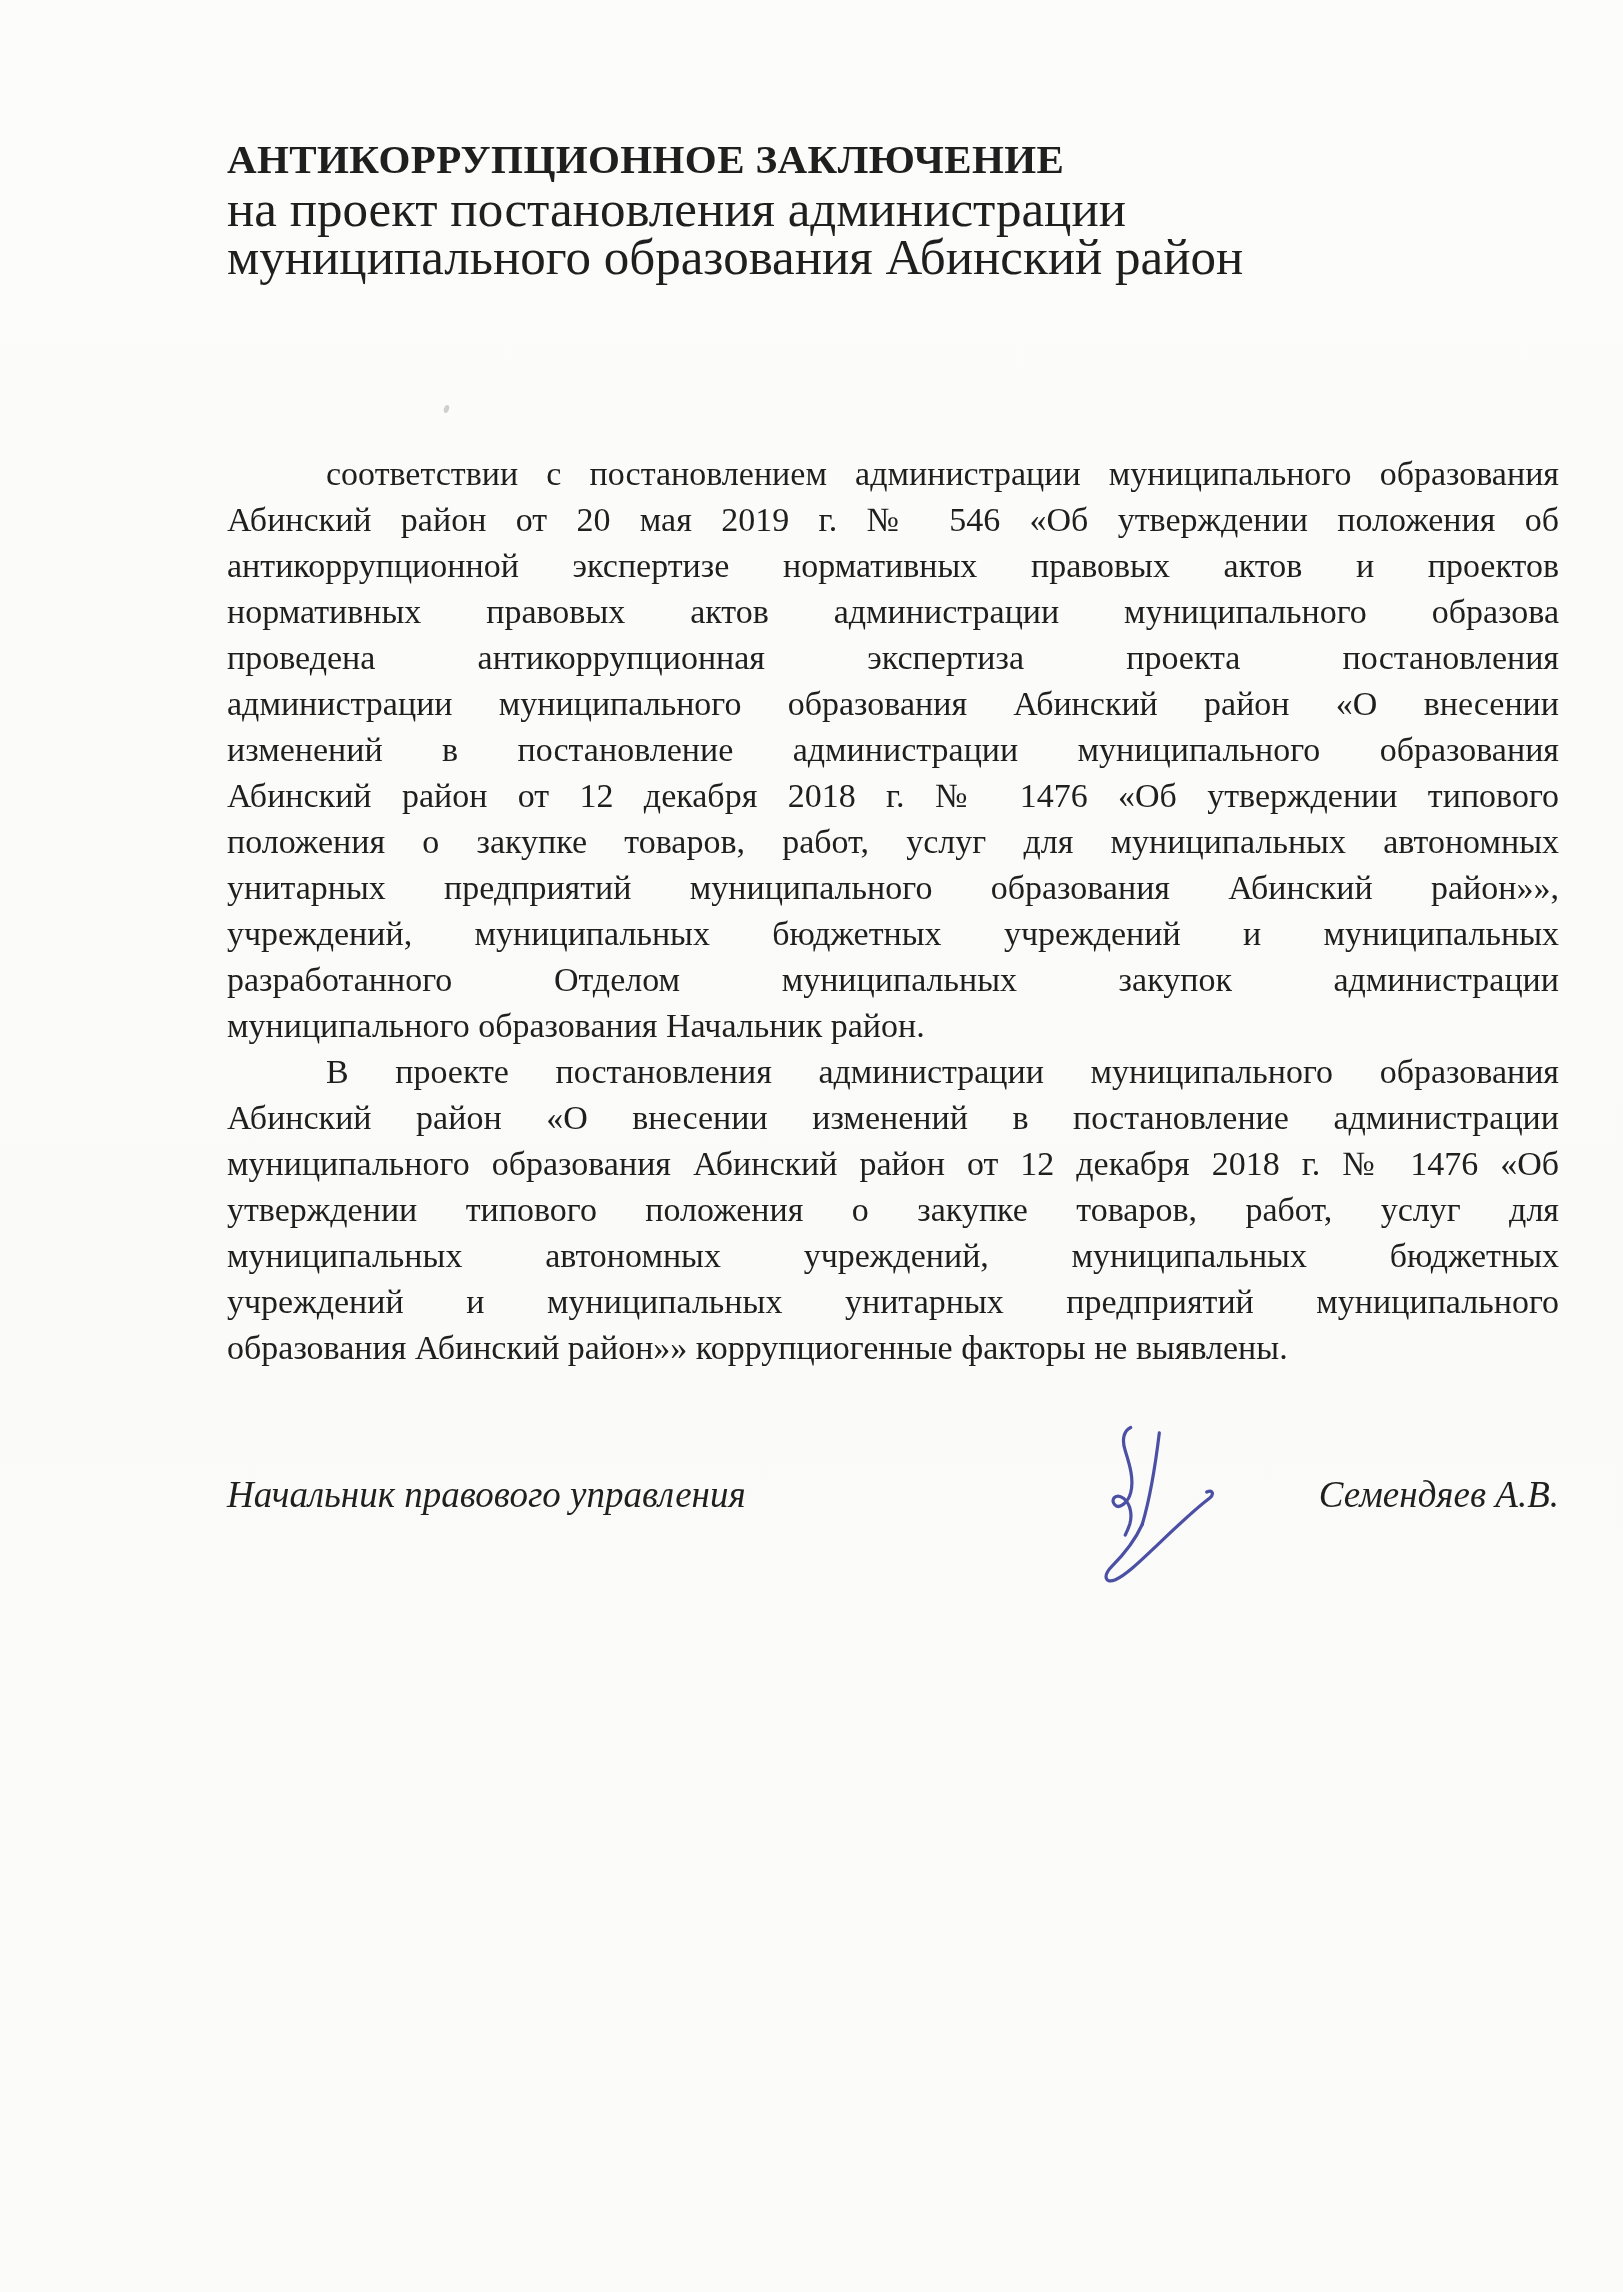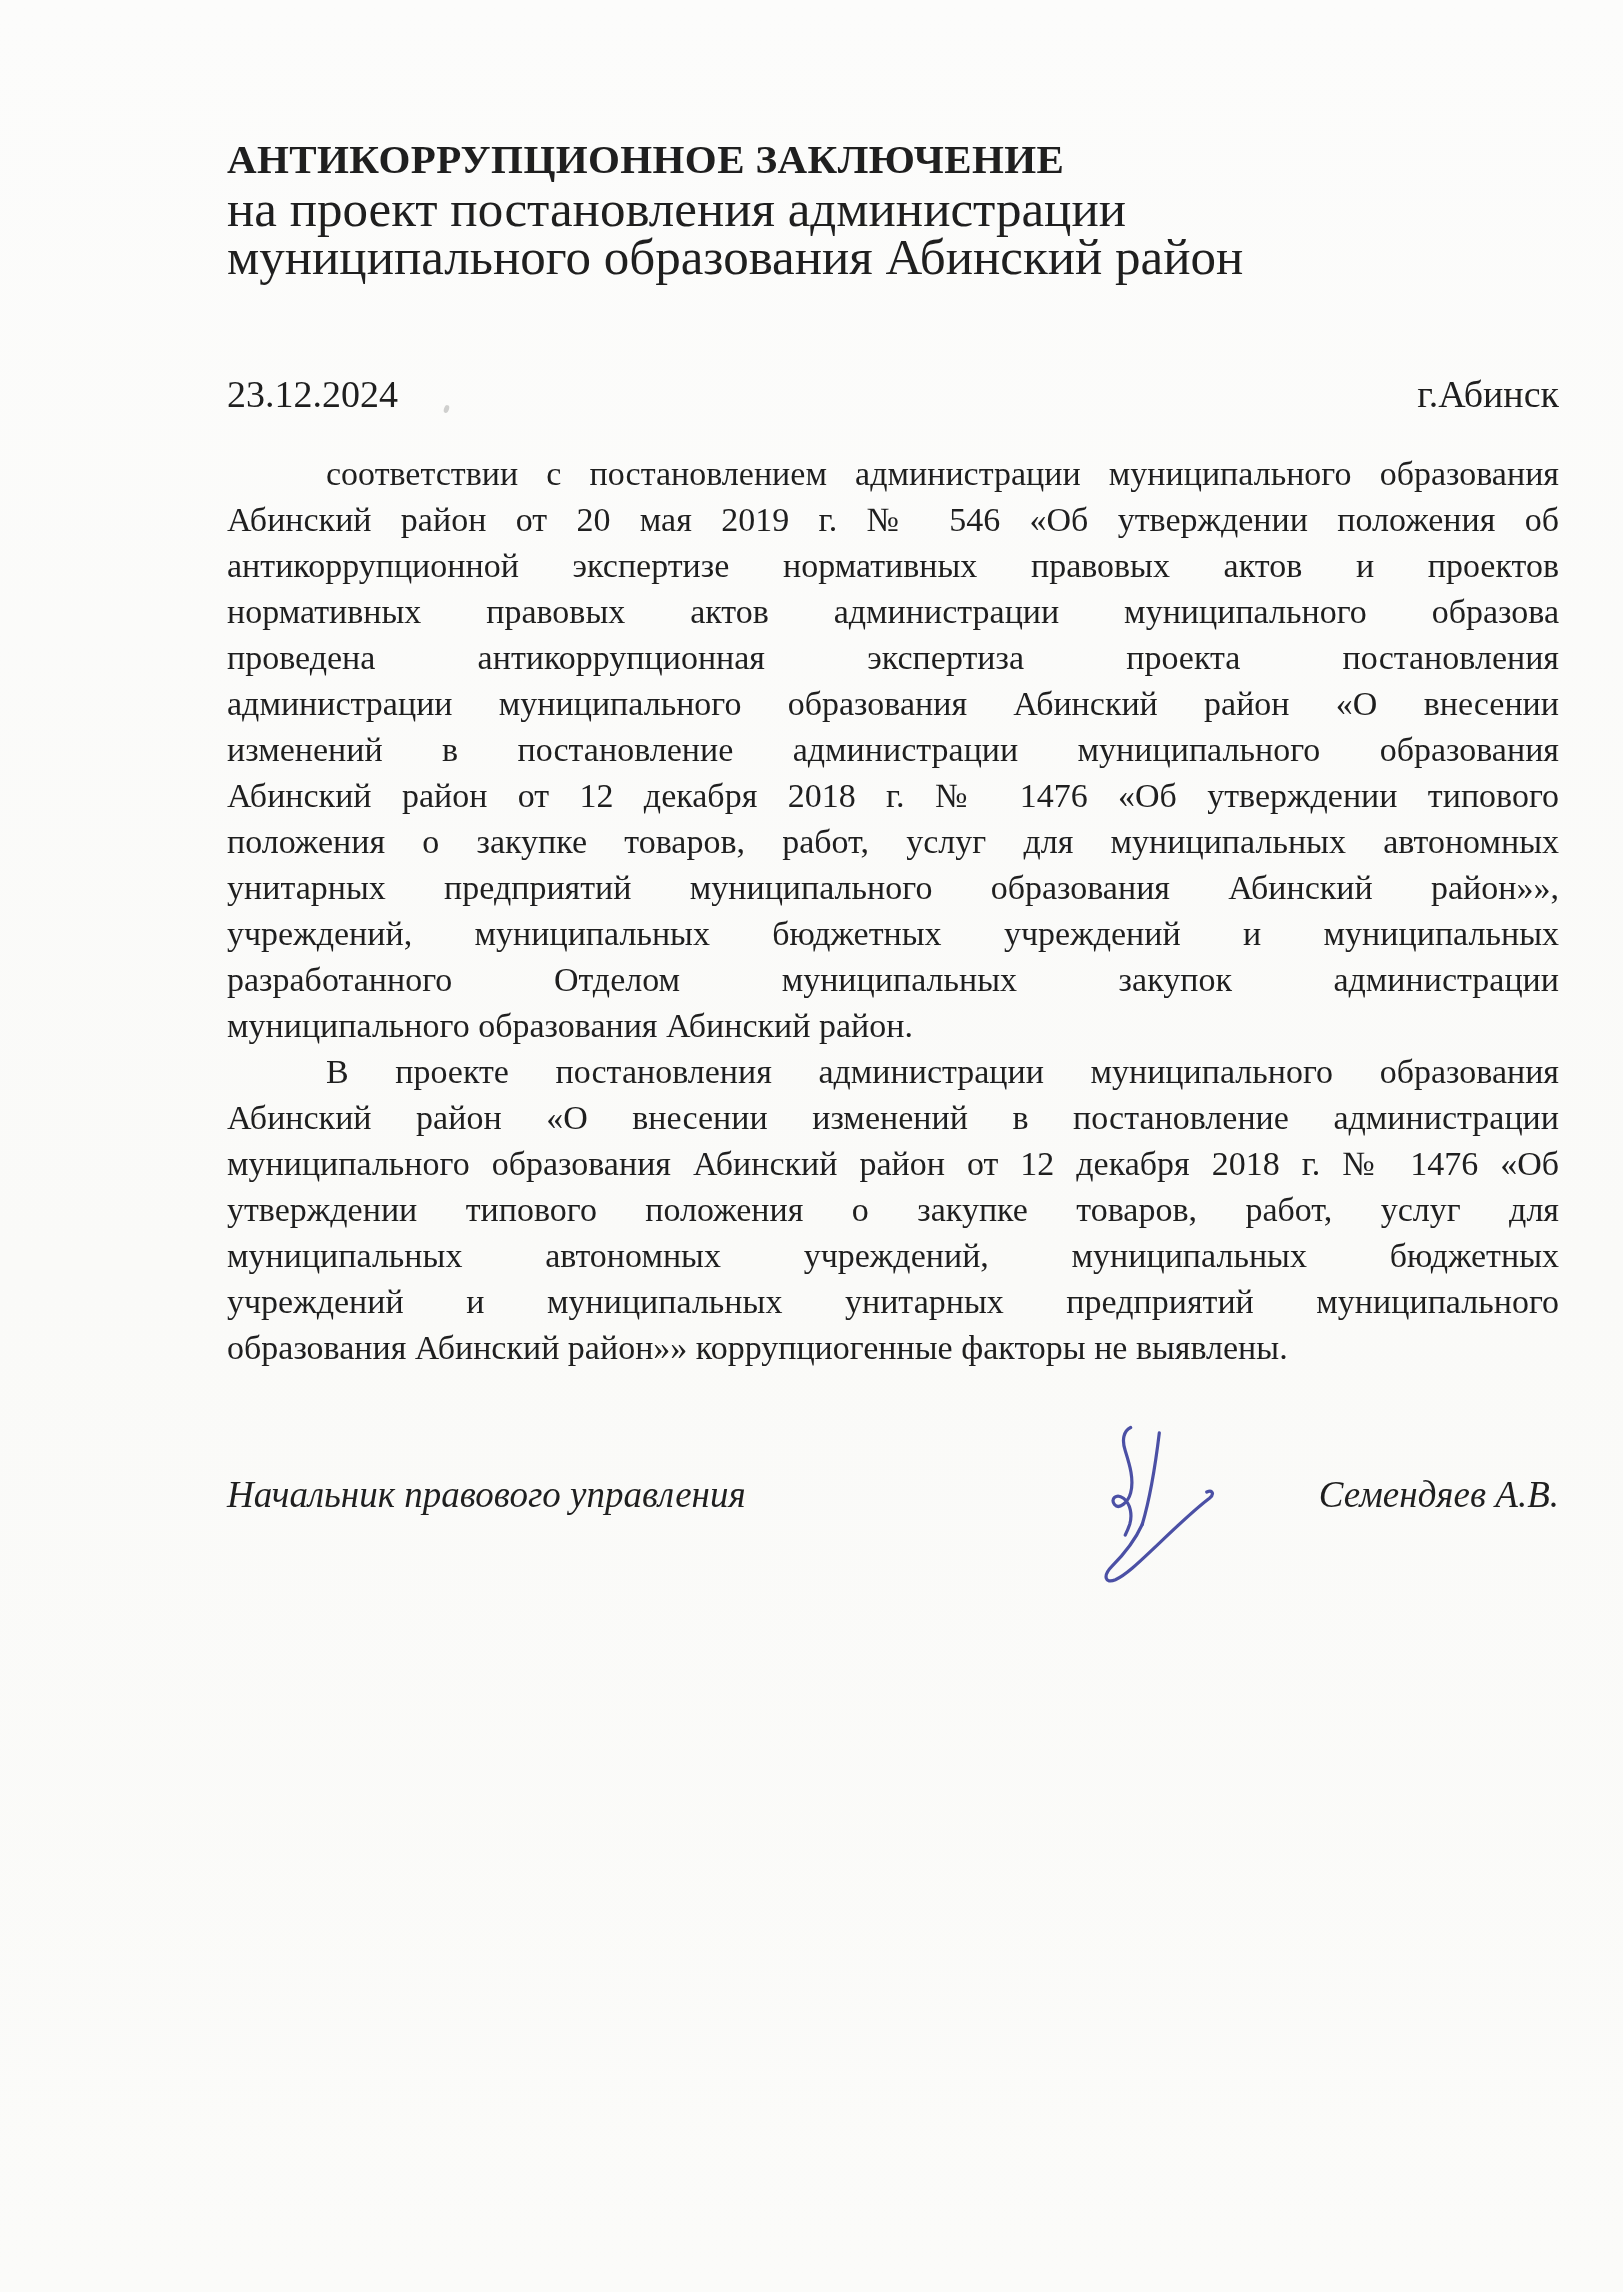--- a/index.html
+++ b/index.html
@@ -101,40 +101,36 @@
 <body style="background: rgb(251, 251, 249);">
 
 <div class="page" style="color: rgb(31, 31, 31);">
 
   <header class="doc-header">
     <h1 class="doc-title">АНТИКОРРУПЦИОННОЕ ЗАКЛЮЧЕНИЕ</h1>
     <div class="doc-subtitle">на проект постановления администрации</div>
     <div class="doc-subtitle">муниципального образования Абинский район</div>
   </header>
 
-  <div class="date-row">
-    <span>23.12.2024</span>
-    <span>г.Абинск</span>
-  </div>
 
   <div class="doc-body">
     <div class="paragraph">
         <div class="text-line">соответствии с постановлением администрации муниципального образования</div>
         <div class="text-line">Абинский район от 20 мая 2019 г. № 546 «Об утверждении положения об</div>
         <div class="text-line">антикоррупционной экспертизе нормативных правовых актов и проектов</div>
         <div class="text-line">нормативных правовых актов администрации муниципального образова</div>
         <div class="text-line">проведена антикоррупционная экспертиза проекта постановления</div>
         <div class="text-line">администрации муниципального образования Абинский район «О внесении</div>
         <div class="text-line">изменений в постановление администрации муниципального образования</div>
         <div class="text-line">Абинский район от 12 декабря 2018 г. № 1476 «Об утверждении типового</div>
         <div class="text-line">положения о закупке товаров, работ, услуг для муниципальных автономных</div>
         <div class="text-line">унитарных предприятий муниципального образования Абинский район»»,</div>
         <div class="text-line">учреждений, муниципальных бюджетных учреждений и муниципальных</div>
         <div class="text-line">разработанного Отделом муниципальных закупок администрации</div>
-        <div class="text-line last">муниципального образования Абинский район.</div>
+        <div class="text-line last">муниципального образования Начальник район.</div>
       </div>
     <div class="paragraph">
         <div class="text-line">В проекте постановления администрации муниципального образования</div>
         <div class="text-line">Абинский район «О внесении изменений в постановление администрации</div>
         <div class="text-line">муниципального образования Абинский район от 12 декабря 2018 г. № 1476 «Об</div>
         <div class="text-line">утверждении типового положения о закупке товаров, работ, услуг для</div>
         <div class="text-line">муниципальных автономных учреждений, муниципальных бюджетных</div>
         <div class="text-line">учреждений и муниципальных унитарных предприятий муниципального</div>
         <div class="text-line last">образования Абинский район»» коррупциогенные факторы не выявлены.</div>
       </div>

